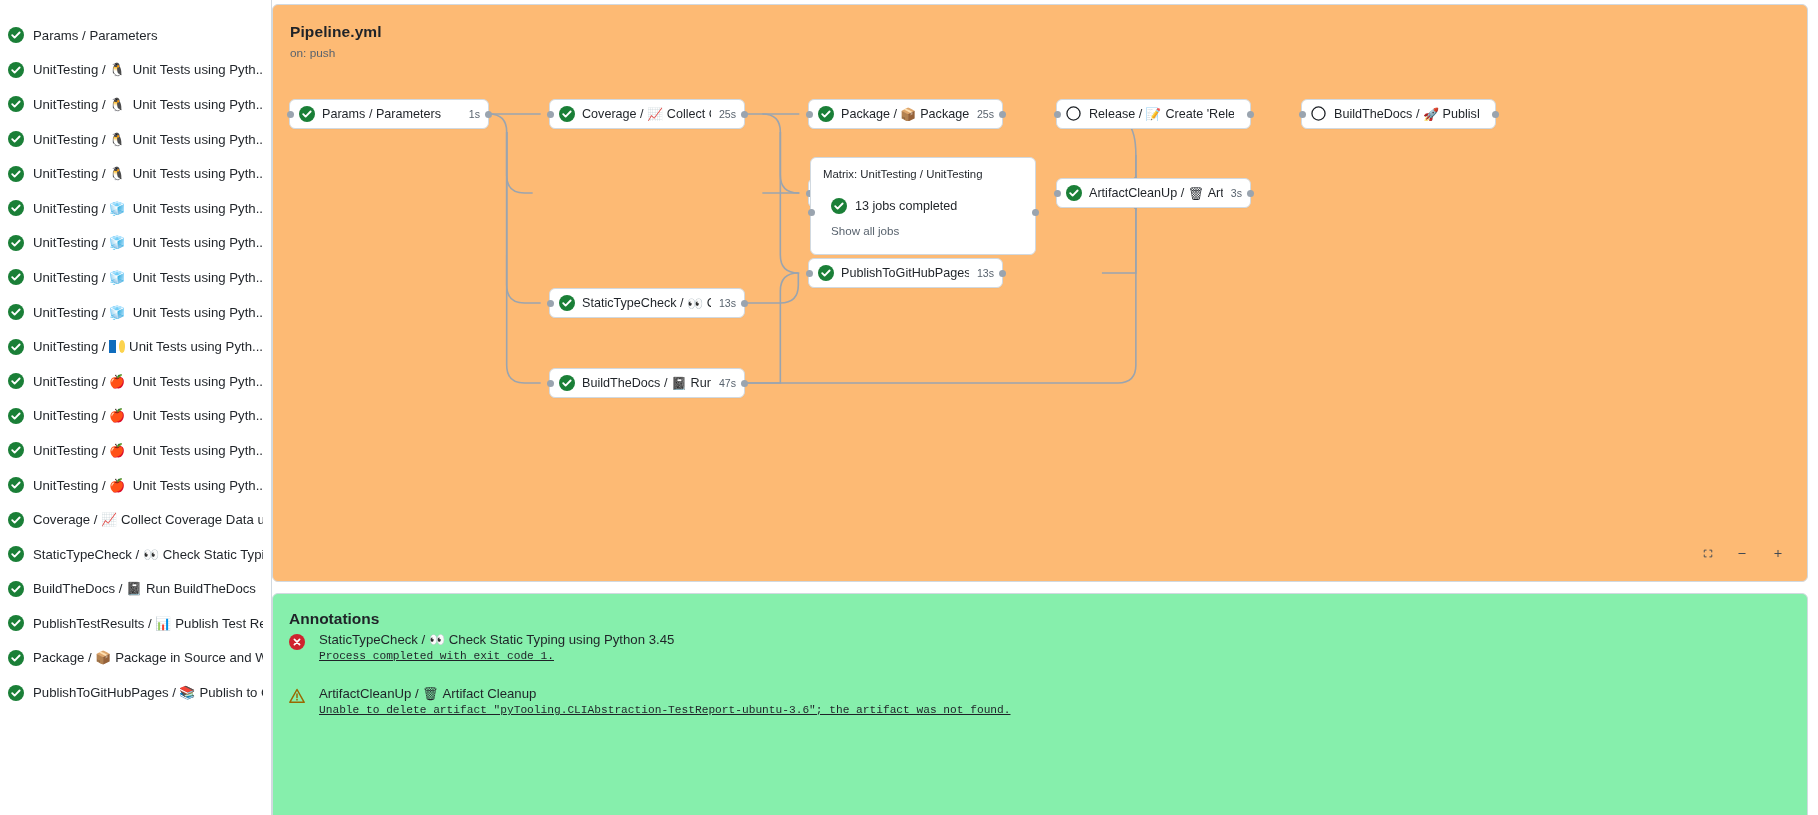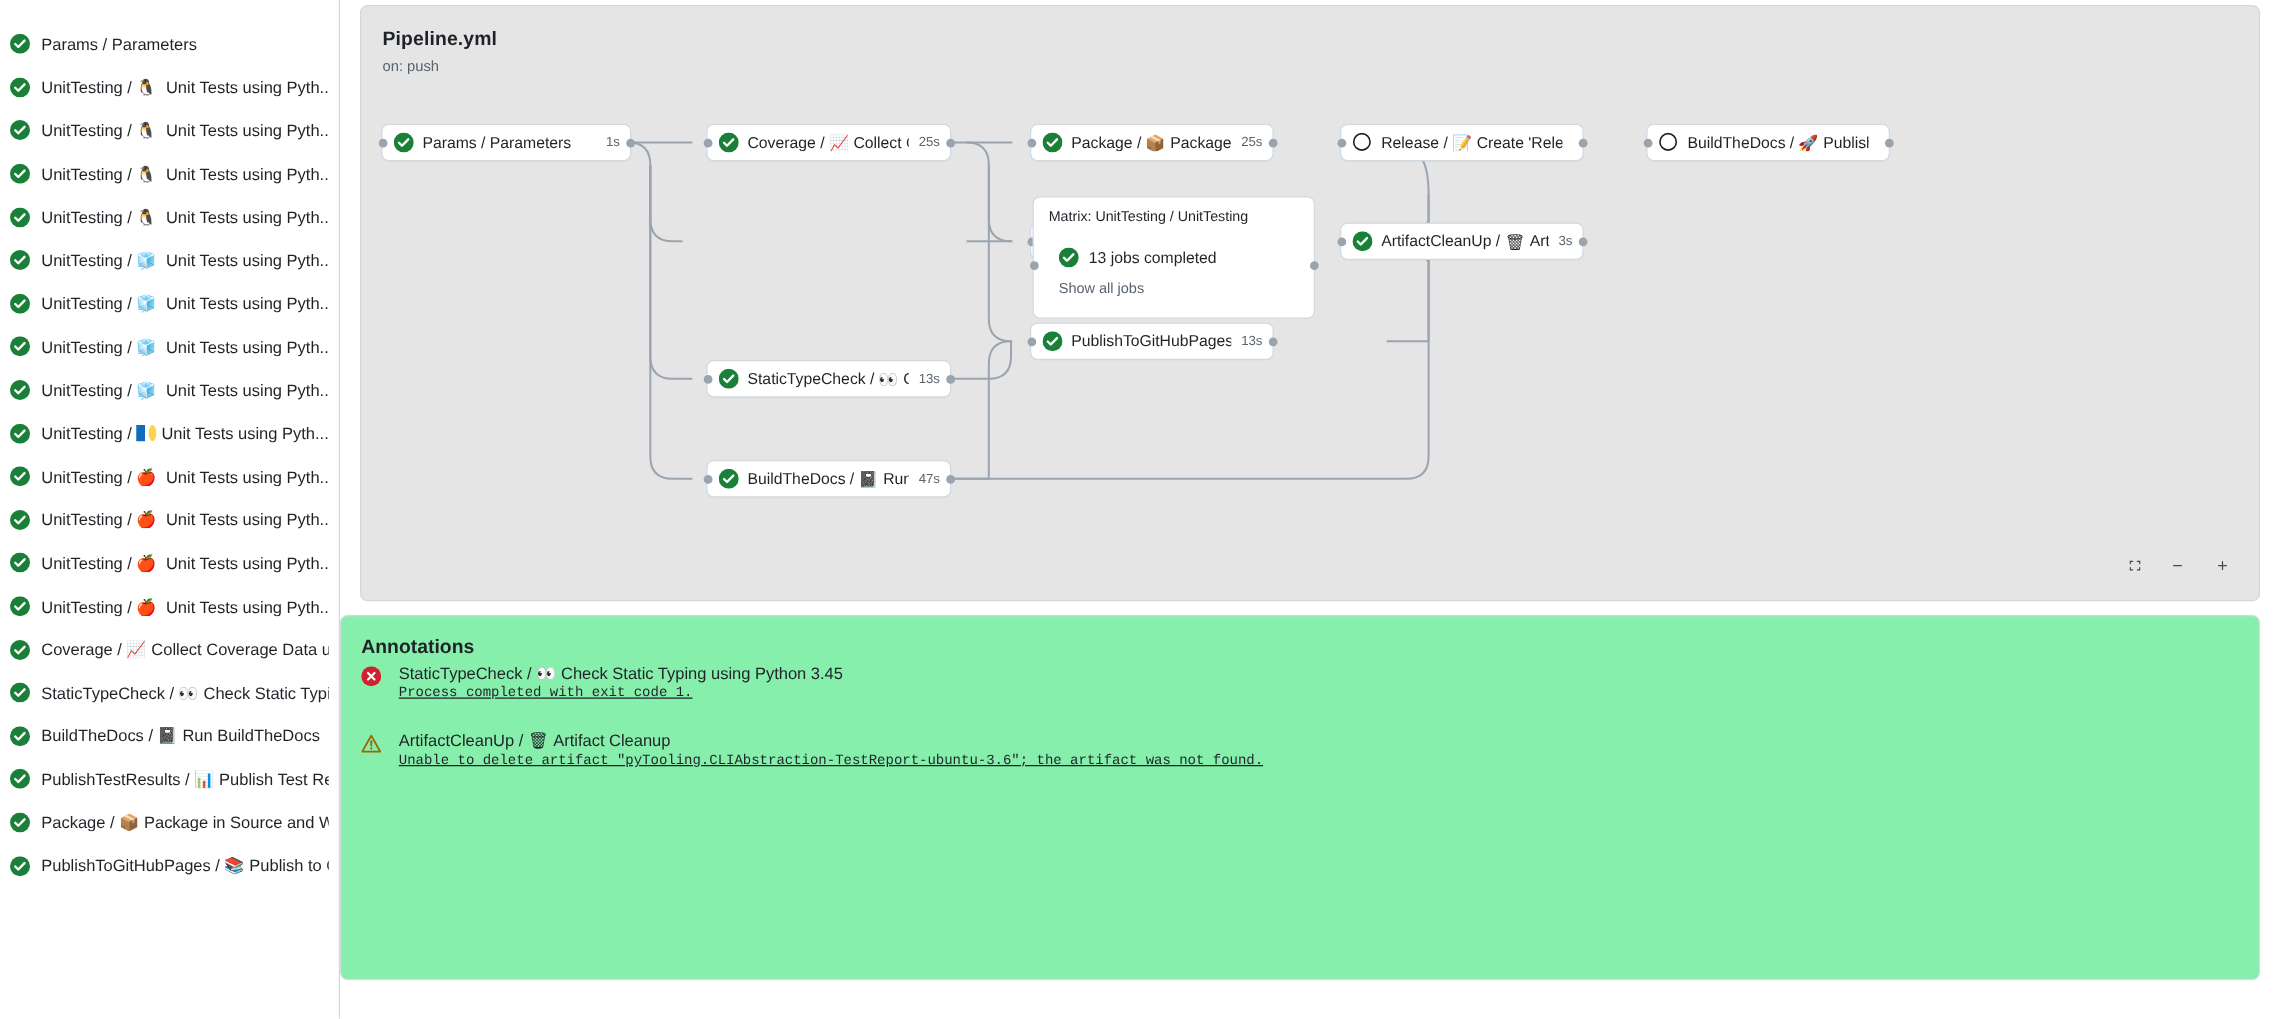--- a/index.html
+++ b/index.html
@@ -61,23 +61,23 @@
   .main {
     flex: 1;
     height: 815px;
     background: #ffffff;
     padding: 0 10px 0 0;
     overflow: hidden;
   }
 
   .graph-card {
     position: relative;
-    margin: 4px 0 0 16px;
-    height: 477px;
-    background: #e5e5e5;
+    margin: 4px 0 0 0;
+    height: 578px;
+    background: #fdba74;
     border: 1px solid #d1d9e0;
     border-radius: 6px;
     overflow: hidden;
   }
   .graph-title {
     position: absolute;
     left: 17px; top: 18px;
     font-size: 15.5px;
     font-weight: 600;
     color: #1f2328;

